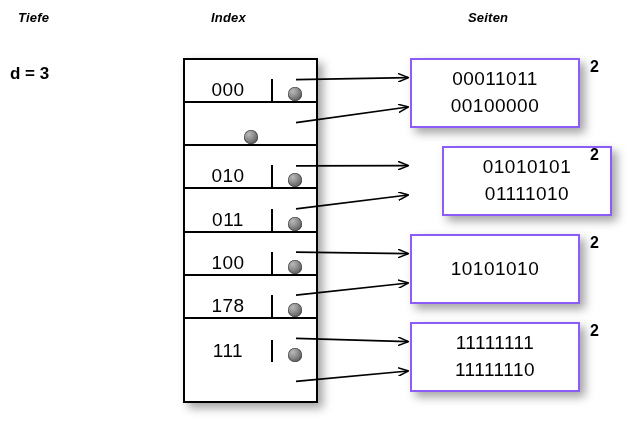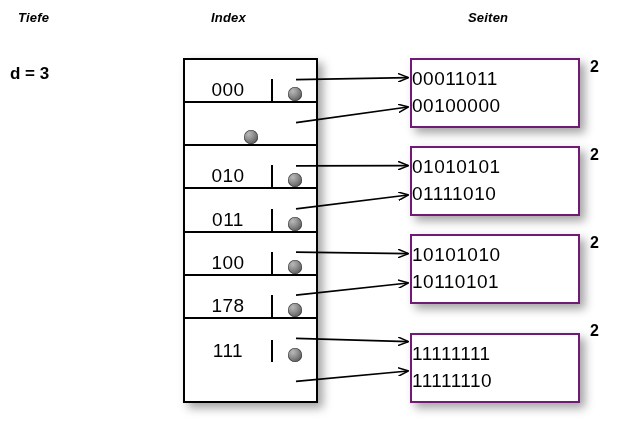--- a/index.html
+++ b/index.html
@@ -92,37 +92,38 @@
     background: radial-gradient(circle at 34% 30%, #b9b9b9 0%, #8f8f8f 38%, #5e5e5e 75%, #3f3f3f 100%);
     box-shadow: 0 0 0 0.6px #3a3a3a inset;
   }
 
   
   .page-box {
     position: absolute;
     left: 410px;
     width: 170px;
     height: 70px;
-    border: 2px solid #701a75;
+    border: 2px solid #8b5cf6;
     box-sizing: border-box;
     background: #ffffff;
     box-shadow: 5px 5px 9px rgba(0,0,0,0.36);
     display: flex;
     flex-direction: column;
+    align-items: center;
     justify-content: center;
   }
   .page-line {
     font-size: 19px;
     letter-spacing: 0.5px;
     line-height: 1.42;
   }
   #page-box-0 { top: 58px; }
-  #page-box-1 { top: 146px; }
+  #page-box-1 { top: 146px; margin-left: 32px; }
   #page-box-2 { top: 234px; }
-  #page-box-3 { top: 322px; margin-top: 11px; }
+  #page-box-3 { top: 322px; }
 
   .page-count {
     position: absolute;
     left: 590px;
     font-size: 16px;
     font-weight: bold;
   }
   #page-count-0 { top: 58px; }
   #page-count-1 { top: 146px; }
   #page-count-2 { top: 234px; }
@@ -200,21 +201,20 @@
         <div class="page-line">00100000</div>
       </div>
       <div class="page-count" id="page-count-0">2</div>
       <div class="page-box" id="page-box-1">
         <div class="page-line">01010101</div>
         <div class="page-line">01111010</div>
       </div>
       <div class="page-count" id="page-count-1">2</div>
       <div class="page-box" id="page-box-2">
         <div class="page-line">10101010</div>
-        <div class="page-line">10110101</div>
       </div>
       <div class="page-count" id="page-count-2">2</div>
       <div class="page-box" id="page-box-3">
         <div class="page-line">11111111</div>
         <div class="page-line">11111110</div>
       </div>
       <div class="page-count" id="page-count-3">2</div>
     </div>
 
   <svg id="arrow-layer" viewBox="0 0 629 421" width="629" height="421">

